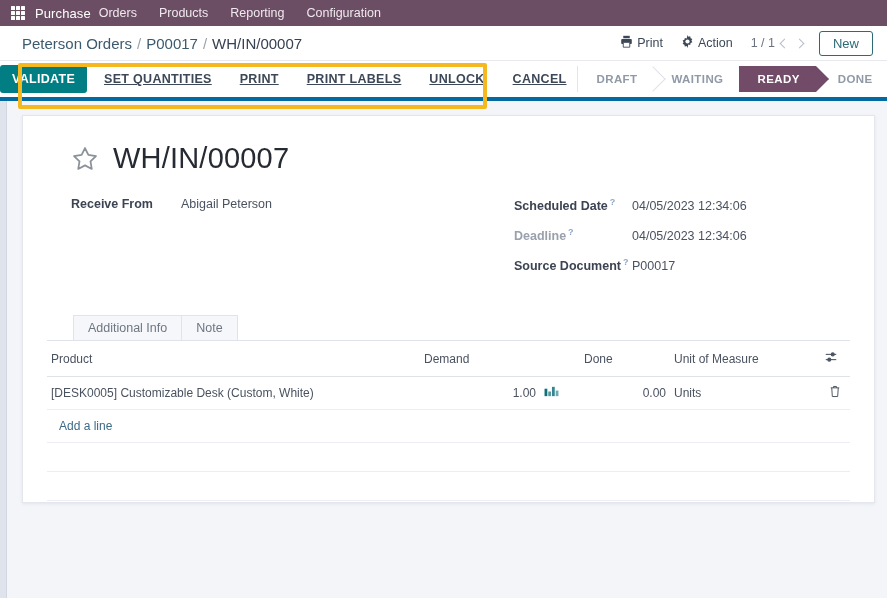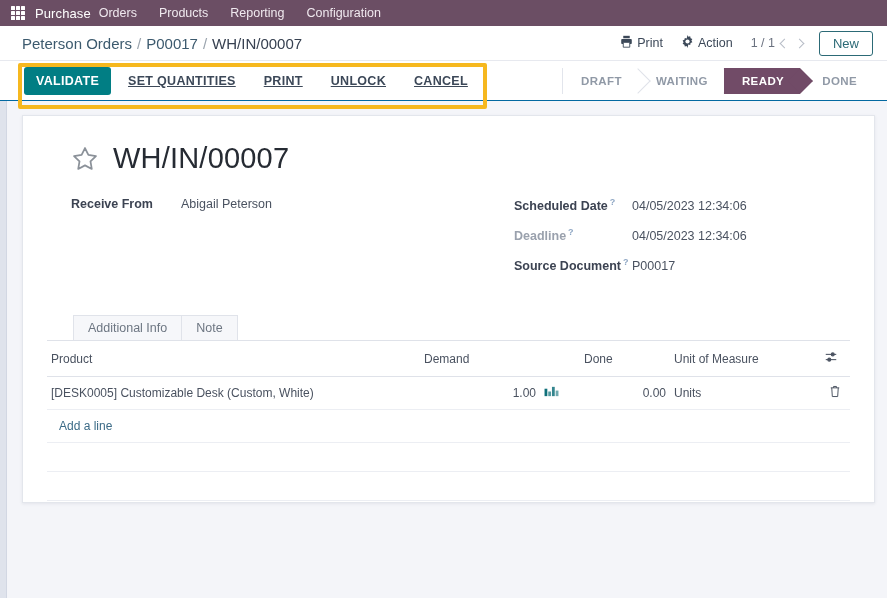--- a/index.html
+++ b/index.html
@@ -121,25 +121,24 @@
     border-radius: 3px;
     cursor: pointer;
     font-family: "Liberation Sans", sans-serif;
   }
 
   
   .action-row {
     position: relative;
     background: #ffffff;
     height: 40px;
-    border-bottom: 1px solid #0369a1;
+    border-bottom: 4px solid #0369a1;
     display: flex;
     align-items: center;
     justify-content: space-between;
-    padding-left: 24px;
   }
   .btn-group { display: flex; align-items: center; gap: 0; }
   .btn-primary {
     background: #017e84;
     color: #ffffff;
     font-size: 12.5px;
     font-weight: bold;
     letter-spacing: .3px;
     padding: 7px 12px;
     border: none;
@@ -399,20 +398,21 @@
     </div>
     <button class="new-btn">New</button>
   </div>
 </div>
 
 <div class="action-row">
   <div class="btn-group">
     <button class="btn-primary">VALIDATE</button>
     <button class="btn-flat">SET QUANTITIES</button>
     <button class="btn-flat">PRINT</button>
+    <button class="btn-flat">PRINT LABELS</button>
     <button class="btn-flat">UNLOCK</button>
     <button class="btn-flat">CANCEL</button>
   </div>
 
   <div class="statusbar">
     <div class="st">DRAFT</div>
     <div class="st">WAITING</div>
     <div class="st active">READY</div>
     <div class="st last after-active">DONE</div>
   </div>

